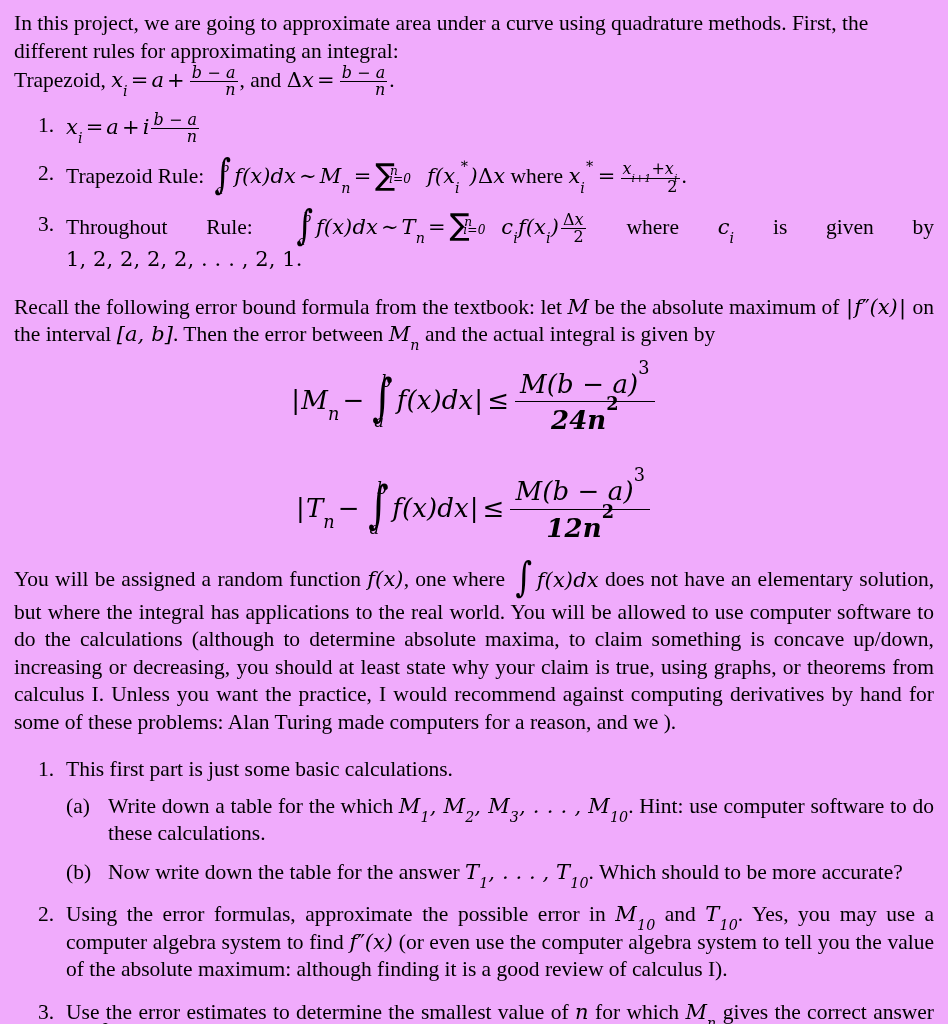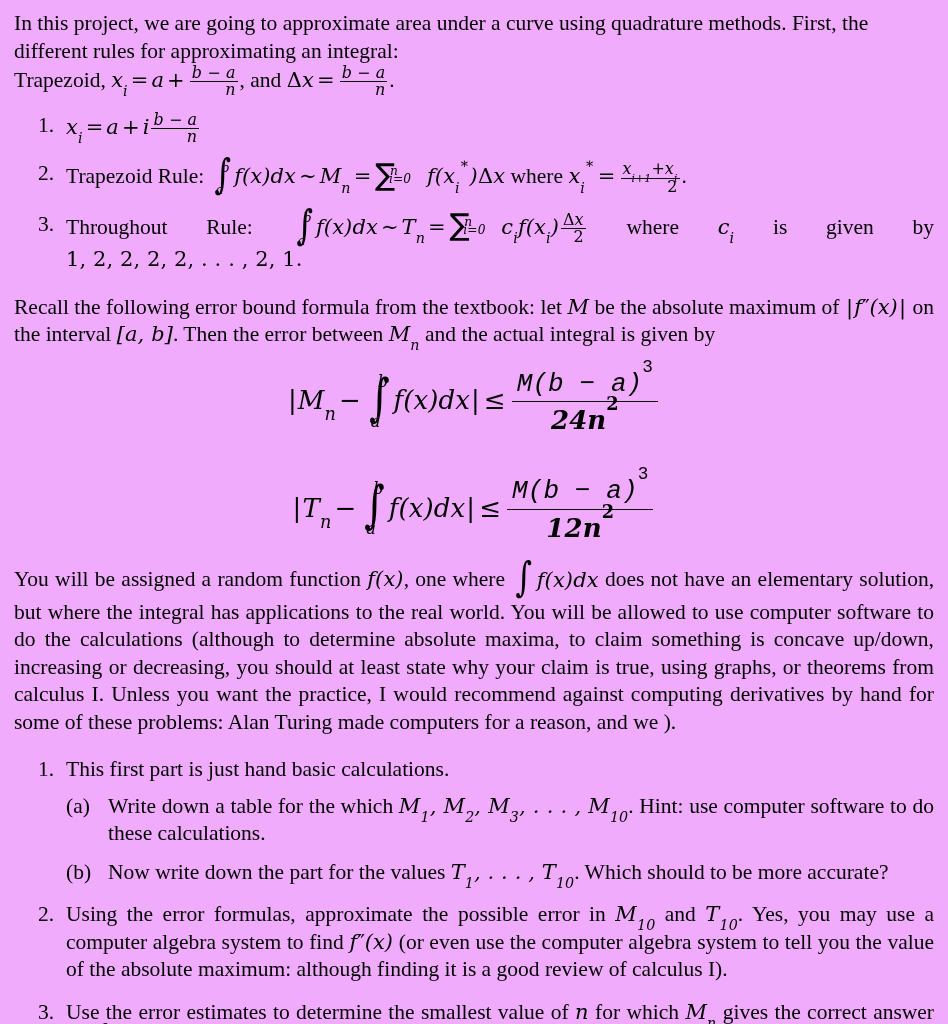--- a/index.html
+++ b/index.html
@@ -126,21 +126,21 @@
 
   
   .dfrac {
     display: inline-block;
     vertical-align: middle;
     text-align: center;
     line-height: 1.18;
     margin: 0 3px;
     font-style: italic;
   }
-  .dfrac > .n { display: block; padding: 0 5px 2px 5px; font-family: Liberation Mono, monospace; }
+  .dfrac > .n { display: block; padding: 0 5px 2px 5px; }
   .dfrac > .d {
     display: block;
     border-top: 1.3px solid #000;
     padding: 3px 5px 0 5px;
     font-weight: bold;
   }
 
   
   .intg {
     display: inline-block;
@@ -270,28 +270,28 @@
 
   <div class="gap-l"></div>
 
   <p class="para"><span>You will be assigned a random function</span> <span class="m">f(x)</span><span>, one where</span> <span class="m"><span class="intg nolim"><span class="sym">∫</span></span>f(x)dx</span> <span>does not have an elementary solution, but where the integral has applications to the real world.  You will be allowed to use computer software to do the calculations (although to determine absolute maxima, to claim something is concave up/down, increasing or decreasing, you should at least state why your claim is true, using graphs, or theorems from calculus I. Unless you want the practice, I would recommend against computing derivatives by hand for some of these problems: Alan Turing made computers for a reason, and we ).</span></p>
 
   <div class="gap-l"></div>
 
   <ol class="lv1">
 
     <li>
-      <span class="marker">1.</span><span>This first part is just hand basic calculations.</span>
+      <span class="marker">1.</span><span>This first part is just some basic calculations.</span>
 
       <ol class="lv2">
         <li>
           <span class="marker">(a)</span><span>Write down a table for the which</span> <span class="m">M<sub>1</sub>, M<sub>2</sub>, M<sub>3</sub>, . . . , M<sub>10</sub></span><span>. Hint: use computer software to do these calculations.</span>
         </li>
         <li>
-          <span class="marker">(b)</span><span>Now write down the part for the values</span> <span class="m">T<sub>1</sub>, . . . , T<sub>10</sub></span><span>. Which should to be more accurate?</span>
+          <span class="marker">(b)</span><span>Now write down the table for the answer</span> <span class="m">T<sub>1</sub>, . . . , T<sub>10</sub></span><span>. Which should to be more accurate?</span>
         </li>
       </ol>
     </li>
 
     <li>
       <span class="marker">2.</span><span>Using the error formulas, approximate the possible error in</span> <span class="m">M<sub>10</sub></span> <span>and</span> <span class="m">T<sub>10</sub></span><span>. Yes, you may use a computer algebra system to find</span> <span class="m">f<span class="primes">″</span>(x)</span> <span>(or even use the computer algebra system to tell you the value of the absolute maximum: although finding it is a good review of calculus I).</span>
     </li>
 
     <li>
       <span class="marker">3.</span><span>Use the error estimates to determine the smallest value of</span> <span class="m">n</span> <span>for which</span> <span class="m">M<sub>n</sub></span> <span>gives the correct answer to</span> <span class="m"><span class="intg"><span class="sym">∫</span><span class="lo">a</span><span class="hi">b</span></span>f(x)dx</span> <span>for up to three decimal places.</span>

